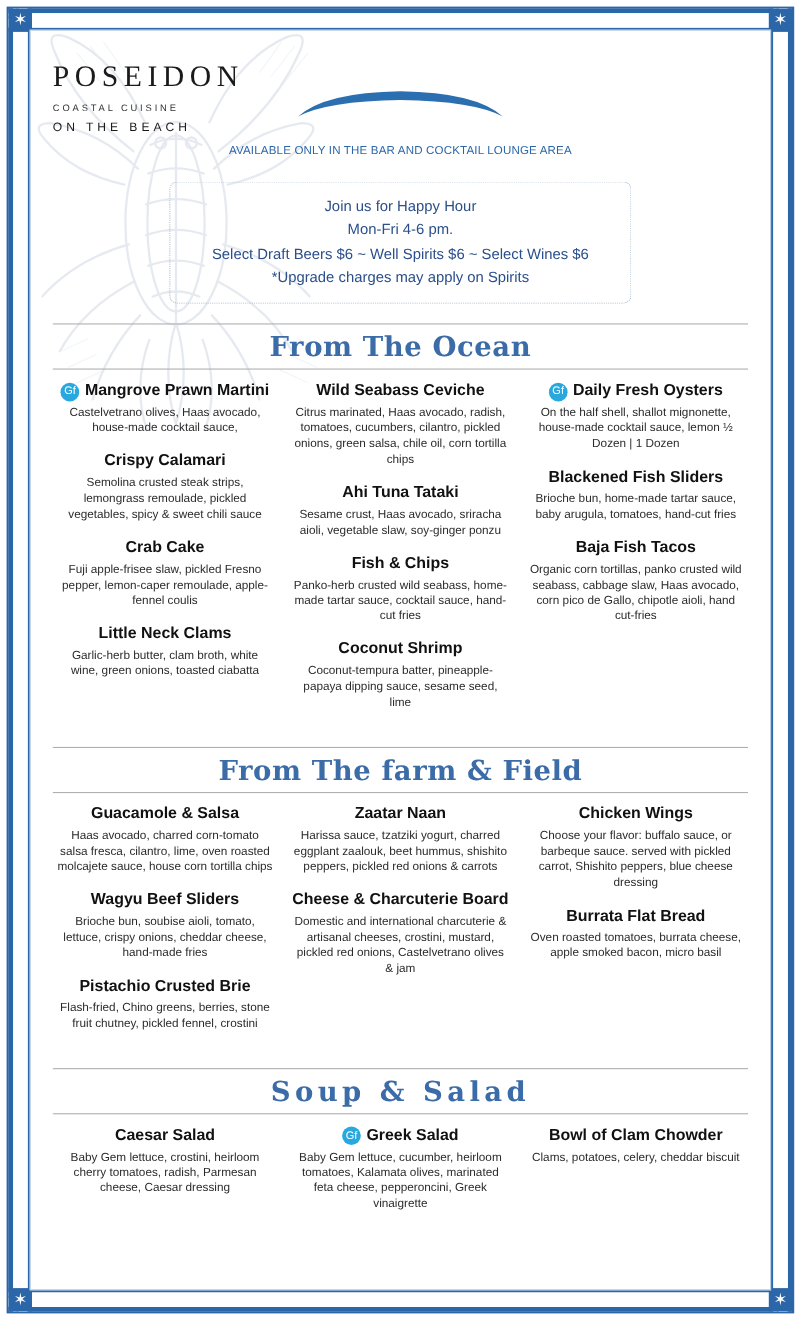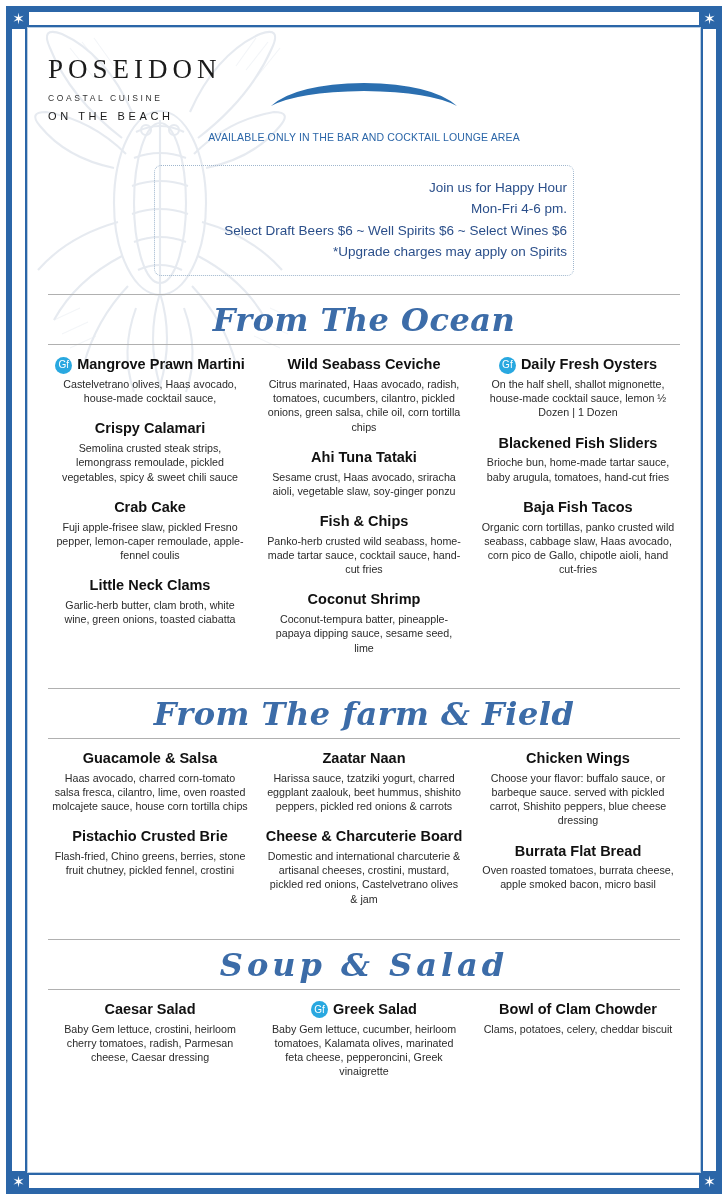--- a/index.html
+++ b/index.html
@@ -133,36 +133,35 @@
     margin-top: 9px;
   }
 
   
   .happy-hour {
     margin: 22px auto 0 auto;
     width: 420px;
     border: 1px dotted #9fb6cd;
     border-radius: 7px;
     padding: 11px 6px 13px 6px;
-    text-align: right;
+    text-align: center;
     color: #2b4f8a;
     font-size: 13.5px;
     line-height: 1.58;
     background: transparent;
   }
 
   
   .section { margin-top: 18px; }
   .sec-rule { border-top: 1px solid #b0b0b0; }
   .sec-title {
     text-align: center;
     font-family: "DejaVu Serif", serif;
-    font-style: italic;
     font-weight: 700;
-    font-size: 32px;
+    font-size: 25px;
     color: #3c6ca8;
     padding: 6px 0 5px 0;
     letter-spacing: 0.5px;
   }
   .sec-title.spaced { letter-spacing: 4px; }
 
   
   .cols {
     display: flex;
     padding-top: 11px;
@@ -361,20 +360,26 @@
           <div class="cols">
             <div class="col">
               <div class="item">
                 <div class="item-name-row">
                   <span class="item-name">Guacamole &amp; Salsa</span>
                 </div>
                 <div class="item-desc">Haas avocado, charred corn-tomato salsa fresca, cilantro,  lime, oven roasted molcajete sauce, house corn tortilla chips</div>
               </div>
               <div class="item">
                 <div class="item-name-row">
+                  <span class="item-name">Wagyu Beef Sliders</span>
+                </div>
+                <div class="item-desc">Brioche bun, soubise aioli, tomato, lettuce, crispy onions, cheddar cheese, hand-made fries</div>
+              </div>
+              <div class="item">
+                <div class="item-name-row">
                   <span class="item-name">Pistachio Crusted Brie</span>
                 </div>
                 <div class="item-desc">Flash-fried, Chino greens, berries, stone fruit chutney, pickled fennel, crostini</div>
               </div>
             </div>
             <div class="col">
               <div class="item">
                 <div class="item-name-row">
                   <span class="item-name">Zaatar Naan</span>
                 </div>

